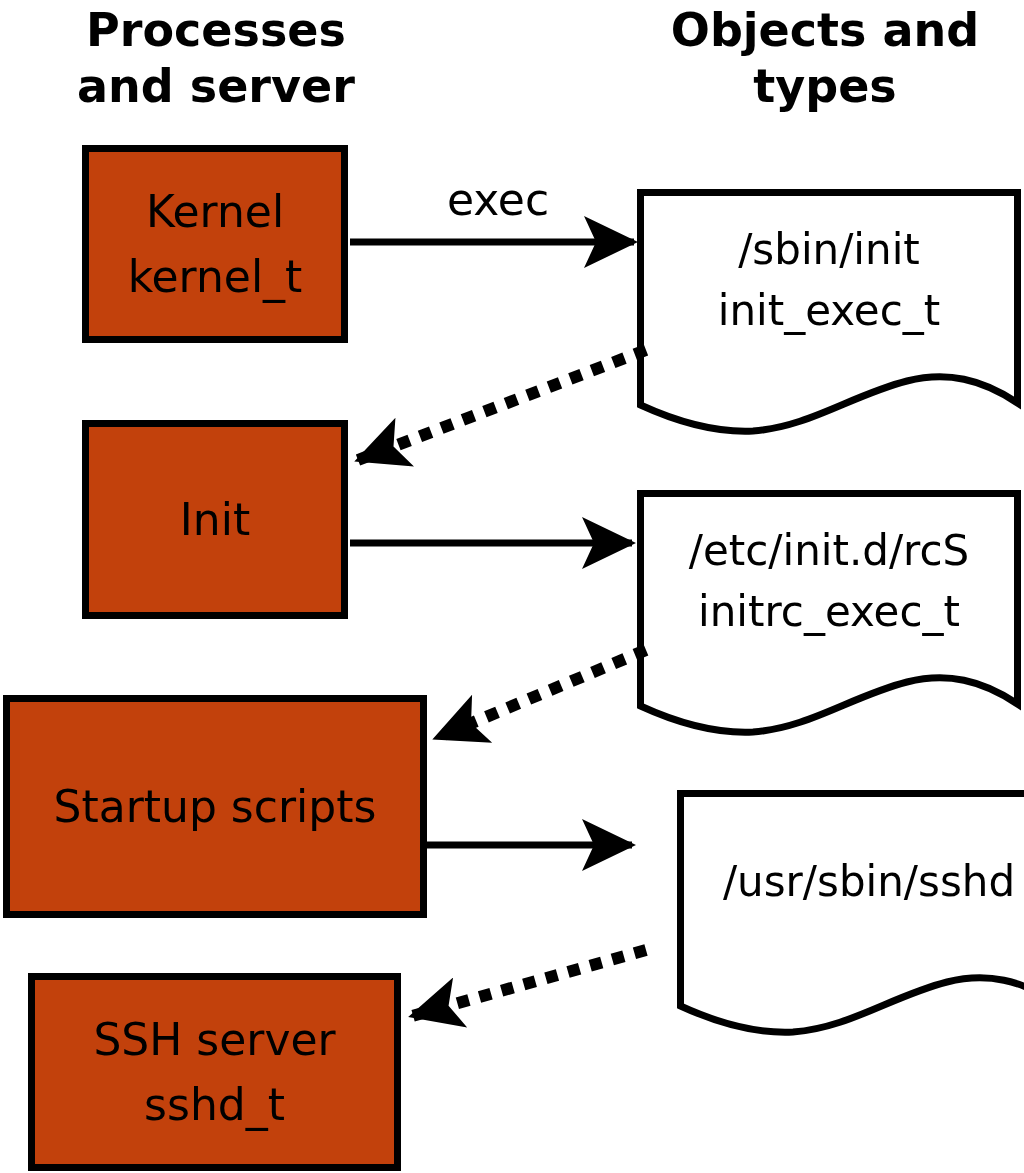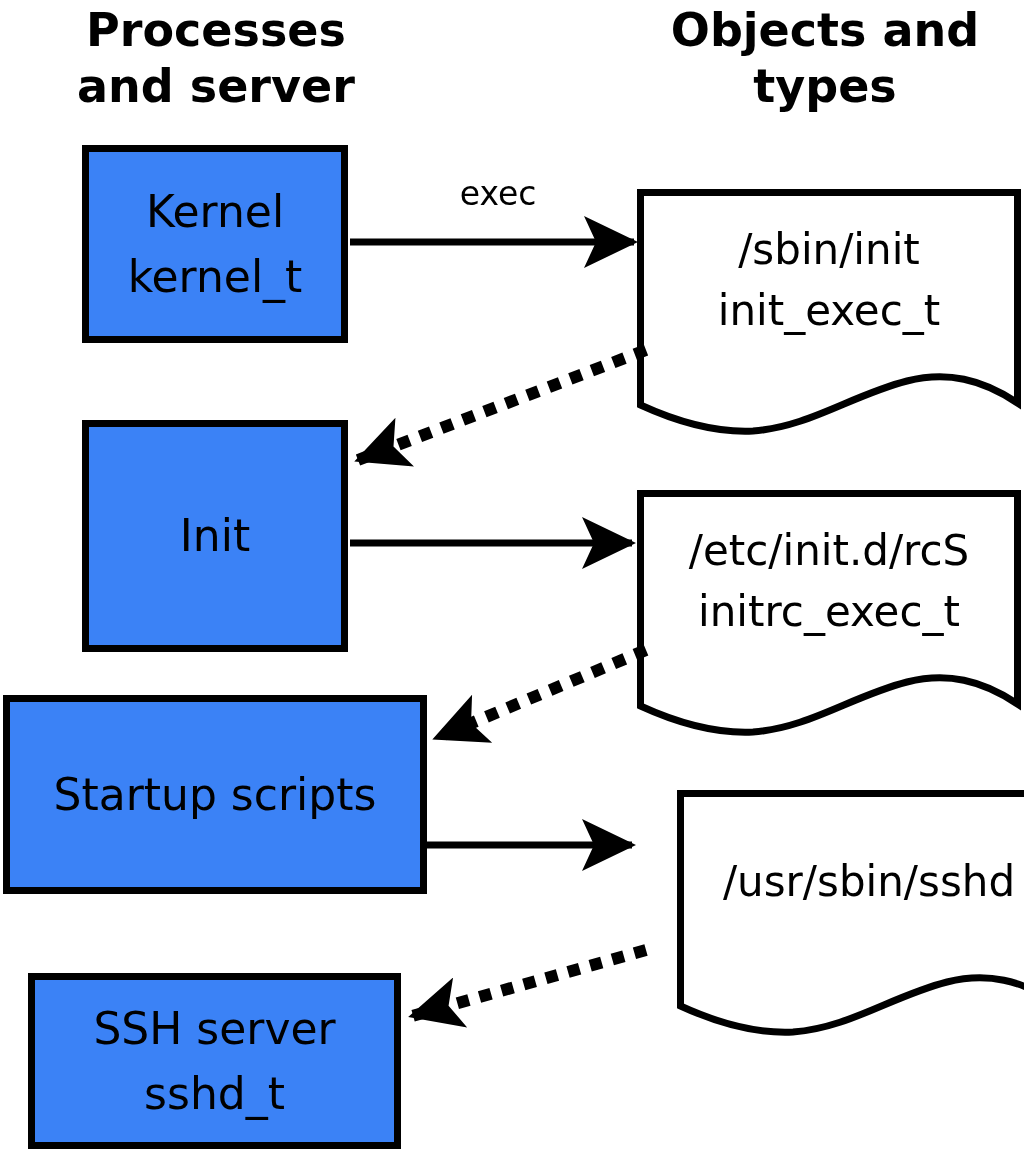--- a/index.html
+++ b/index.html
@@ -25,35 +25,35 @@
     text-align: center;
     z-index: 2;
   }
   .col-header.left  { left: 0px;  width: 432px; }
   .col-header.right { left: 618px; width: 414px; }
   .col-header span { display: block; }
 
   .pbox {
     position: absolute;
     box-sizing: border-box;
-    background: #3b82f6;
+    background: #c2410c;
     border: 7px solid #000000;
     display: flex;
     flex-direction: column;
     align-items: center;
     justify-content: center;
     text-align: center;
     font-size: 44px;
     line-height: 1.48;
     z-index: 2;
   }
   .pbox.kernel  { left: 82px; top: 145px; width: 266px; height: 198px; }
-  .pbox.init    { left: 82px; top: 420px; width: 266px; height: 232px; }
-  .pbox.startup { left: 3px;  top: 695px; width: 424px; height: 199px; }
-  .pbox.sshd    { left: 28px; top: 973px; width: 373px; height: 176px; }
+  .pbox.init    { left: 82px; top: 420px; width: 266px; height: 199px; }
+  .pbox.startup { left: 3px;  top: 695px; width: 424px; height: 223px; }
+  .pbox.sshd    { left: 28px; top: 973px; width: 373px; height: 198px; }
   .pbox span { display: block; }
 
   .doc {
     position: absolute;
     left: 637px;
     width: 384px;
     height: 252px;
     z-index: 2;
   }
   .doc.d1 { top: 189px; }
@@ -80,21 +80,21 @@
     line-height: 1.45;
   }
   .doc .doc-text span { display: block; }
 
   .edge-label {
     position: absolute;
     left: 428px;
     top: 176px;
     width: 140px;
     text-align: center;
-    font-size: 33px;
+    font-size: 44px;
     line-height: 1.1;
     z-index: 2;
   }
 
   svg.arrows {
     position: absolute;
     left: 0; top: 0;
     width: 1024px;
     height: 1173px;
     z-index: 3;

